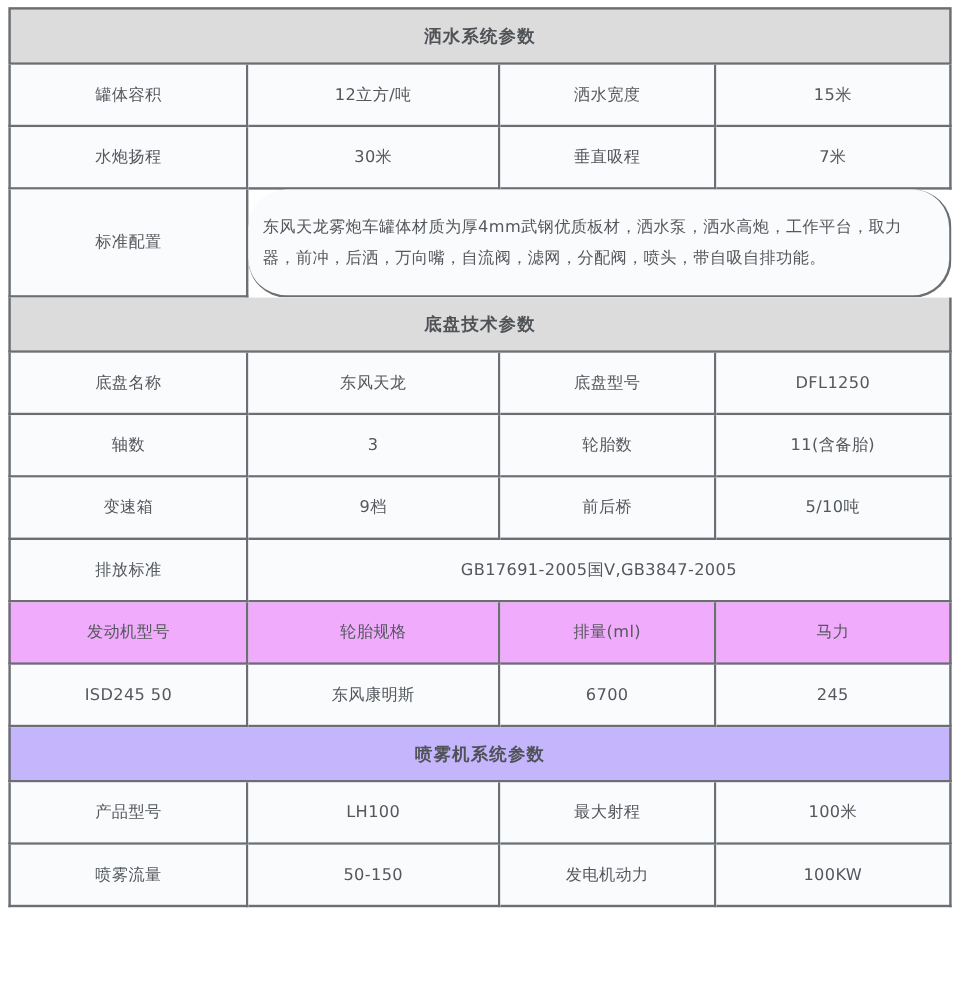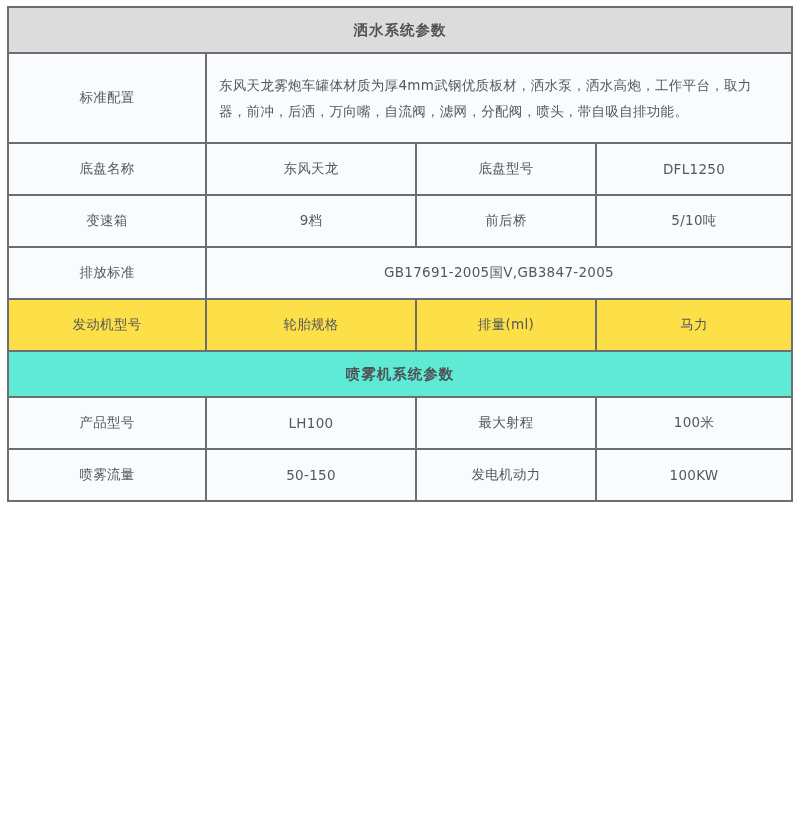--- a/index.html
+++ b/index.html
@@ -51,82 +51,110 @@
   col.c4 { width: 196px; }
 
   .section-row td {
     height: 44px;
     font-weight: bold;
     font-size: 14.5px;
     color: #4f5357;
     letter-spacing: 1px;
   }
   .section-light td { background: #dcdcdc; }
-  .section-dark  td { background: #5eead4; }
+  .section-dark  td { background: #c4b5fd; }
 
   .data-row td { height: 50px; }
 
   .subhead-row td {
     height: 50px;
-    background: #fde047;
+    background: #f0abfc;
   }
 
   .config-row td { height: 72px; }
 
   .config-cell {
     text-align: left !important;
     padding: 8px 12px !important;
     line-height: 1.95;
     font-size: 13px;
     color: #54585c;
+    border-radius: 32px;
   }
 
   .emission-cell {
     font-size: 13.5px;
   }
 </style>
 </head>
 <body>
 
 <table class="spec-sheet">
   <colgroup>
     <col class="c1">
       <col class="c2">
       <col class="c3">
       <col class="c4">
   </colgroup>
   <tbody id="sheet-body">
       <tr class="section-row section-light">
         <td colspan="4">洒水系统参数</td>
       </tr>
+      <tr class="data-row">
+        <td>罐体容积</td>
+        <td>12立方/吨</td>
+        <td>洒水宽度</td>
+        <td>15米</td>
+      </tr>
+      <tr class="data-row">
+        <td>水炮扬程</td>
+        <td>30米</td>
+        <td>垂直吸程</td>
+        <td>7米</td>
+      </tr>
       <tr class="config-row">
         <td>标准配置</td>
         <td class="config-cell" colspan="3">东风天龙雾炮车罐体材质为厚4mm武钢优质板材，洒水泵，洒水高炮，工作平台，取力器，前冲，后洒，万向嘴，自流阀，滤网，分配阀，喷头，带自吸自排功能。</td>
+      </tr>
+      <tr class="section-row section-light">
+        <td colspan="4">底盘技术参数</td>
       </tr>
       <tr class="data-row">
         <td>底盘名称</td>
         <td>东风天龙</td>
         <td>底盘型号</td>
         <td>DFL1250</td>
+      </tr>
+      <tr class="data-row">
+        <td>轴数</td>
+        <td>3</td>
+        <td>轮胎数</td>
+        <td>11(含备胎)</td>
       </tr>
       <tr class="data-row">
         <td>变速箱</td>
         <td>9档</td>
         <td>前后桥</td>
         <td>5/10吨</td>
       </tr>
       <tr class="data-row">
         <td>排放标准</td>
         <td class="emission-cell" colspan="3">GB17691-2005国Ⅴ,GB3847-2005</td>
       </tr>
       <tr class="subhead-row">
         <td>发动机型号</td>
         <td>轮胎规格</td>
         <td>排量(ml)</td>
         <td>马力</td>
+      </tr>
+      <tr class="data-row">
+        <td>ISD245 50</td>
+        <td>东风康明斯</td>
+        <td>6700</td>
+        <td>245</td>
       </tr>
       <tr class="section-row section-dark">
         <td colspan="4">喷雾机系统参数</td>
       </tr>
       <tr class="data-row">
         <td>产品型号</td>
         <td>LH100</td>
         <td>最大射程</td>
         <td>100米</td>
       </tr>

